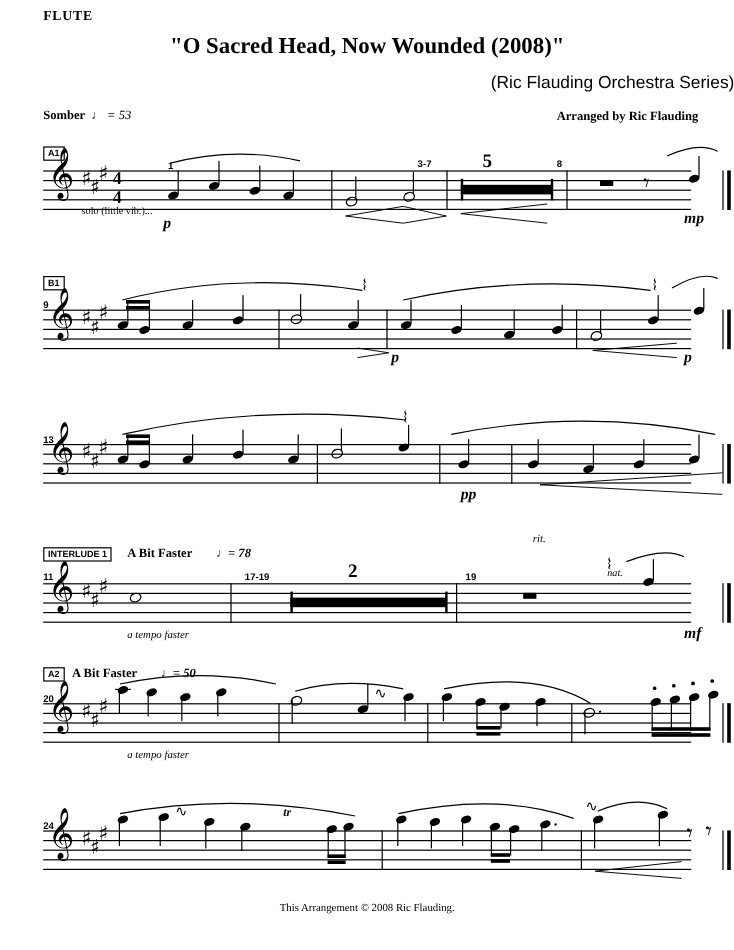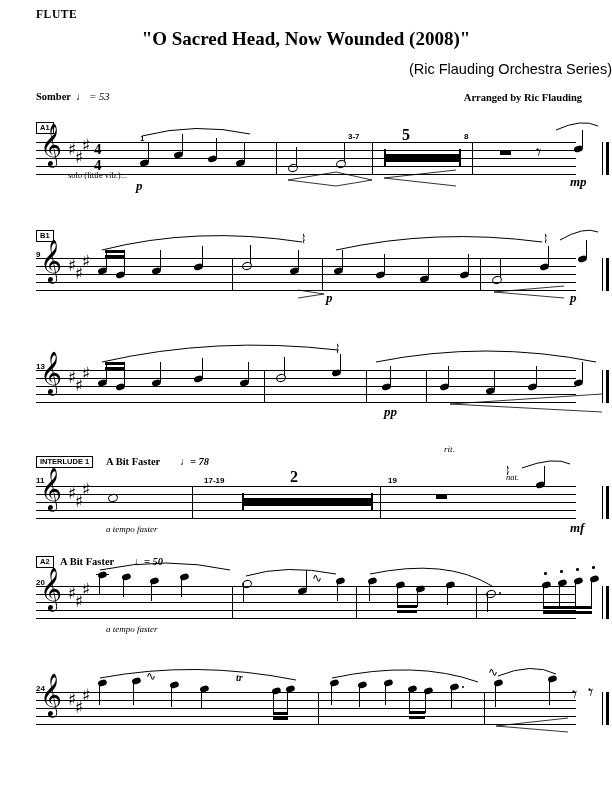--- a/index.html
+++ b/index.html
@@ -591,14 +591,15 @@
 
     <svg class="ovl" width="600" height="100">
       <path d="M64 12 Q160 -6 260 14" stroke="#000" fill="none" stroke-width="1"></path>
       <path d="M296 12 Q380 -6 442 16" stroke="#000" fill="none" stroke-width="1"></path>
       <path d="M462 10 Q496 -4 520 8" stroke="#000" fill="none" stroke-width="1"></path>
       <path d="M460 60 L532 52" stroke="#000" fill="none" stroke-width="0.8"></path>
       <path d="M460 60 L532 66" stroke="#000" fill="none" stroke-width="0.8"></path>
     </svg>
   </div>
 
+  <div class="copyright">This Arrangement © 2008 Ric Flauding.</div>
 
 </div>
 
 </body></html>

